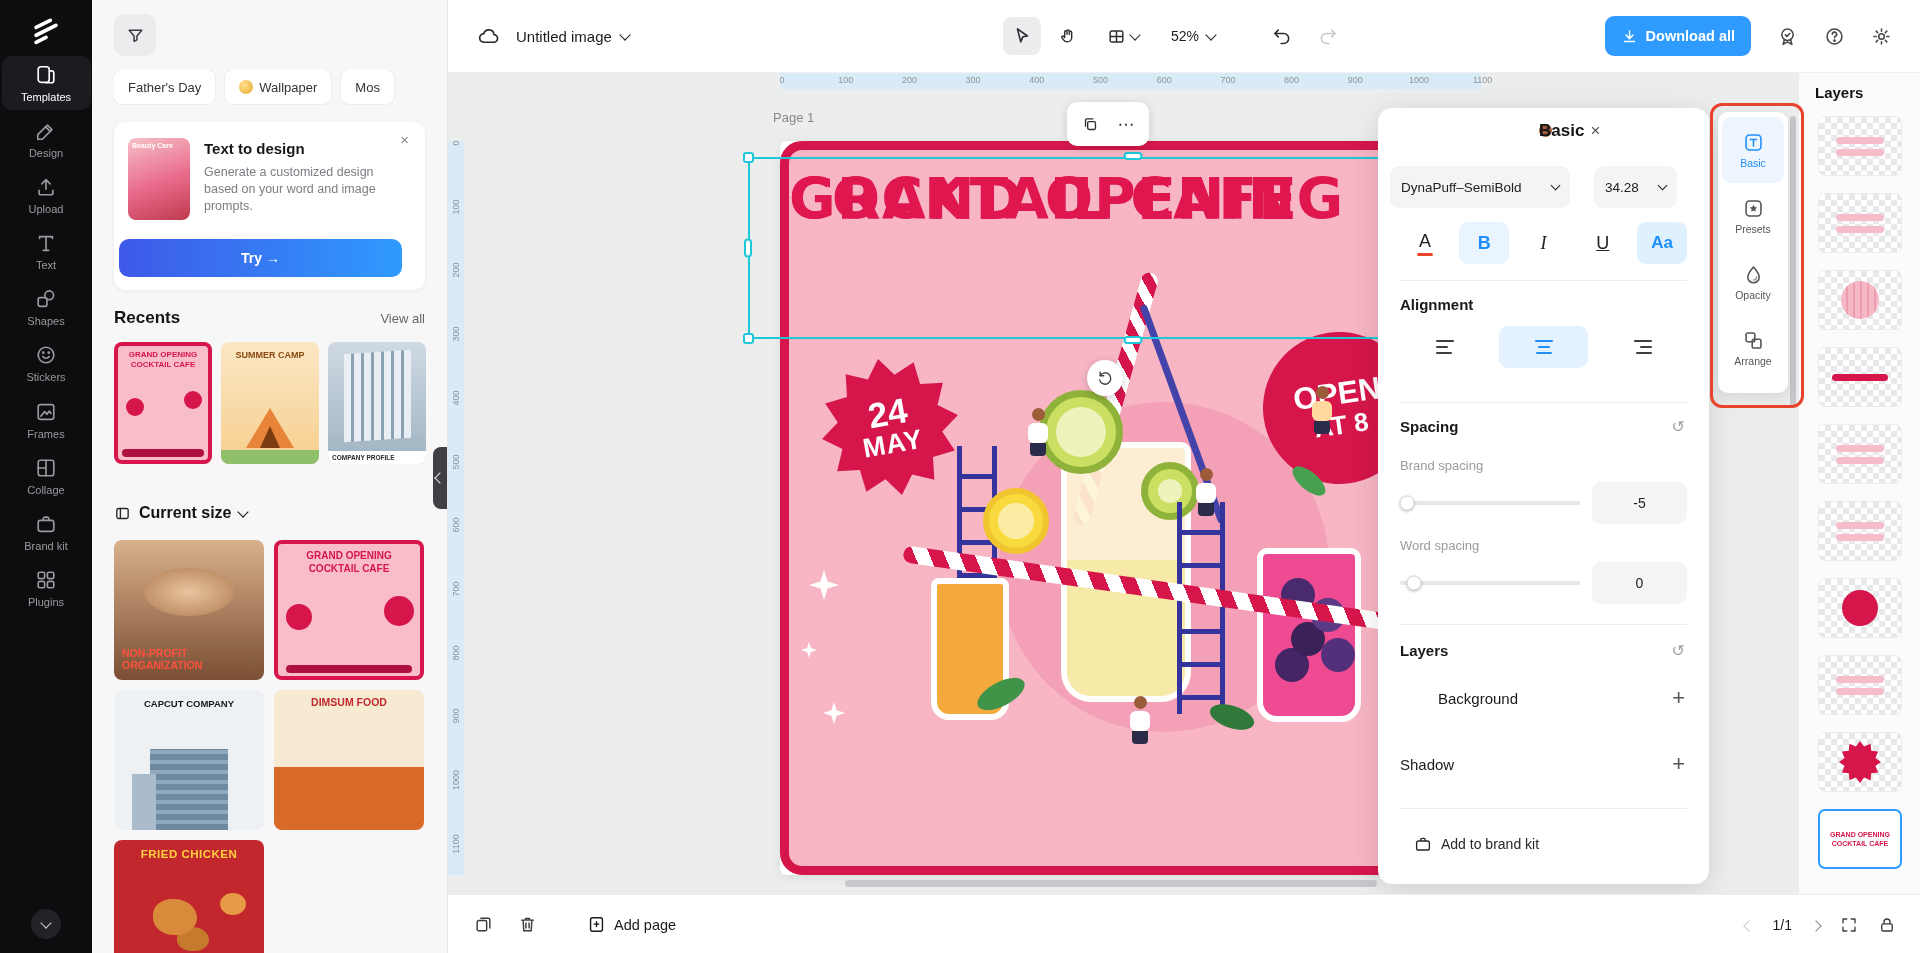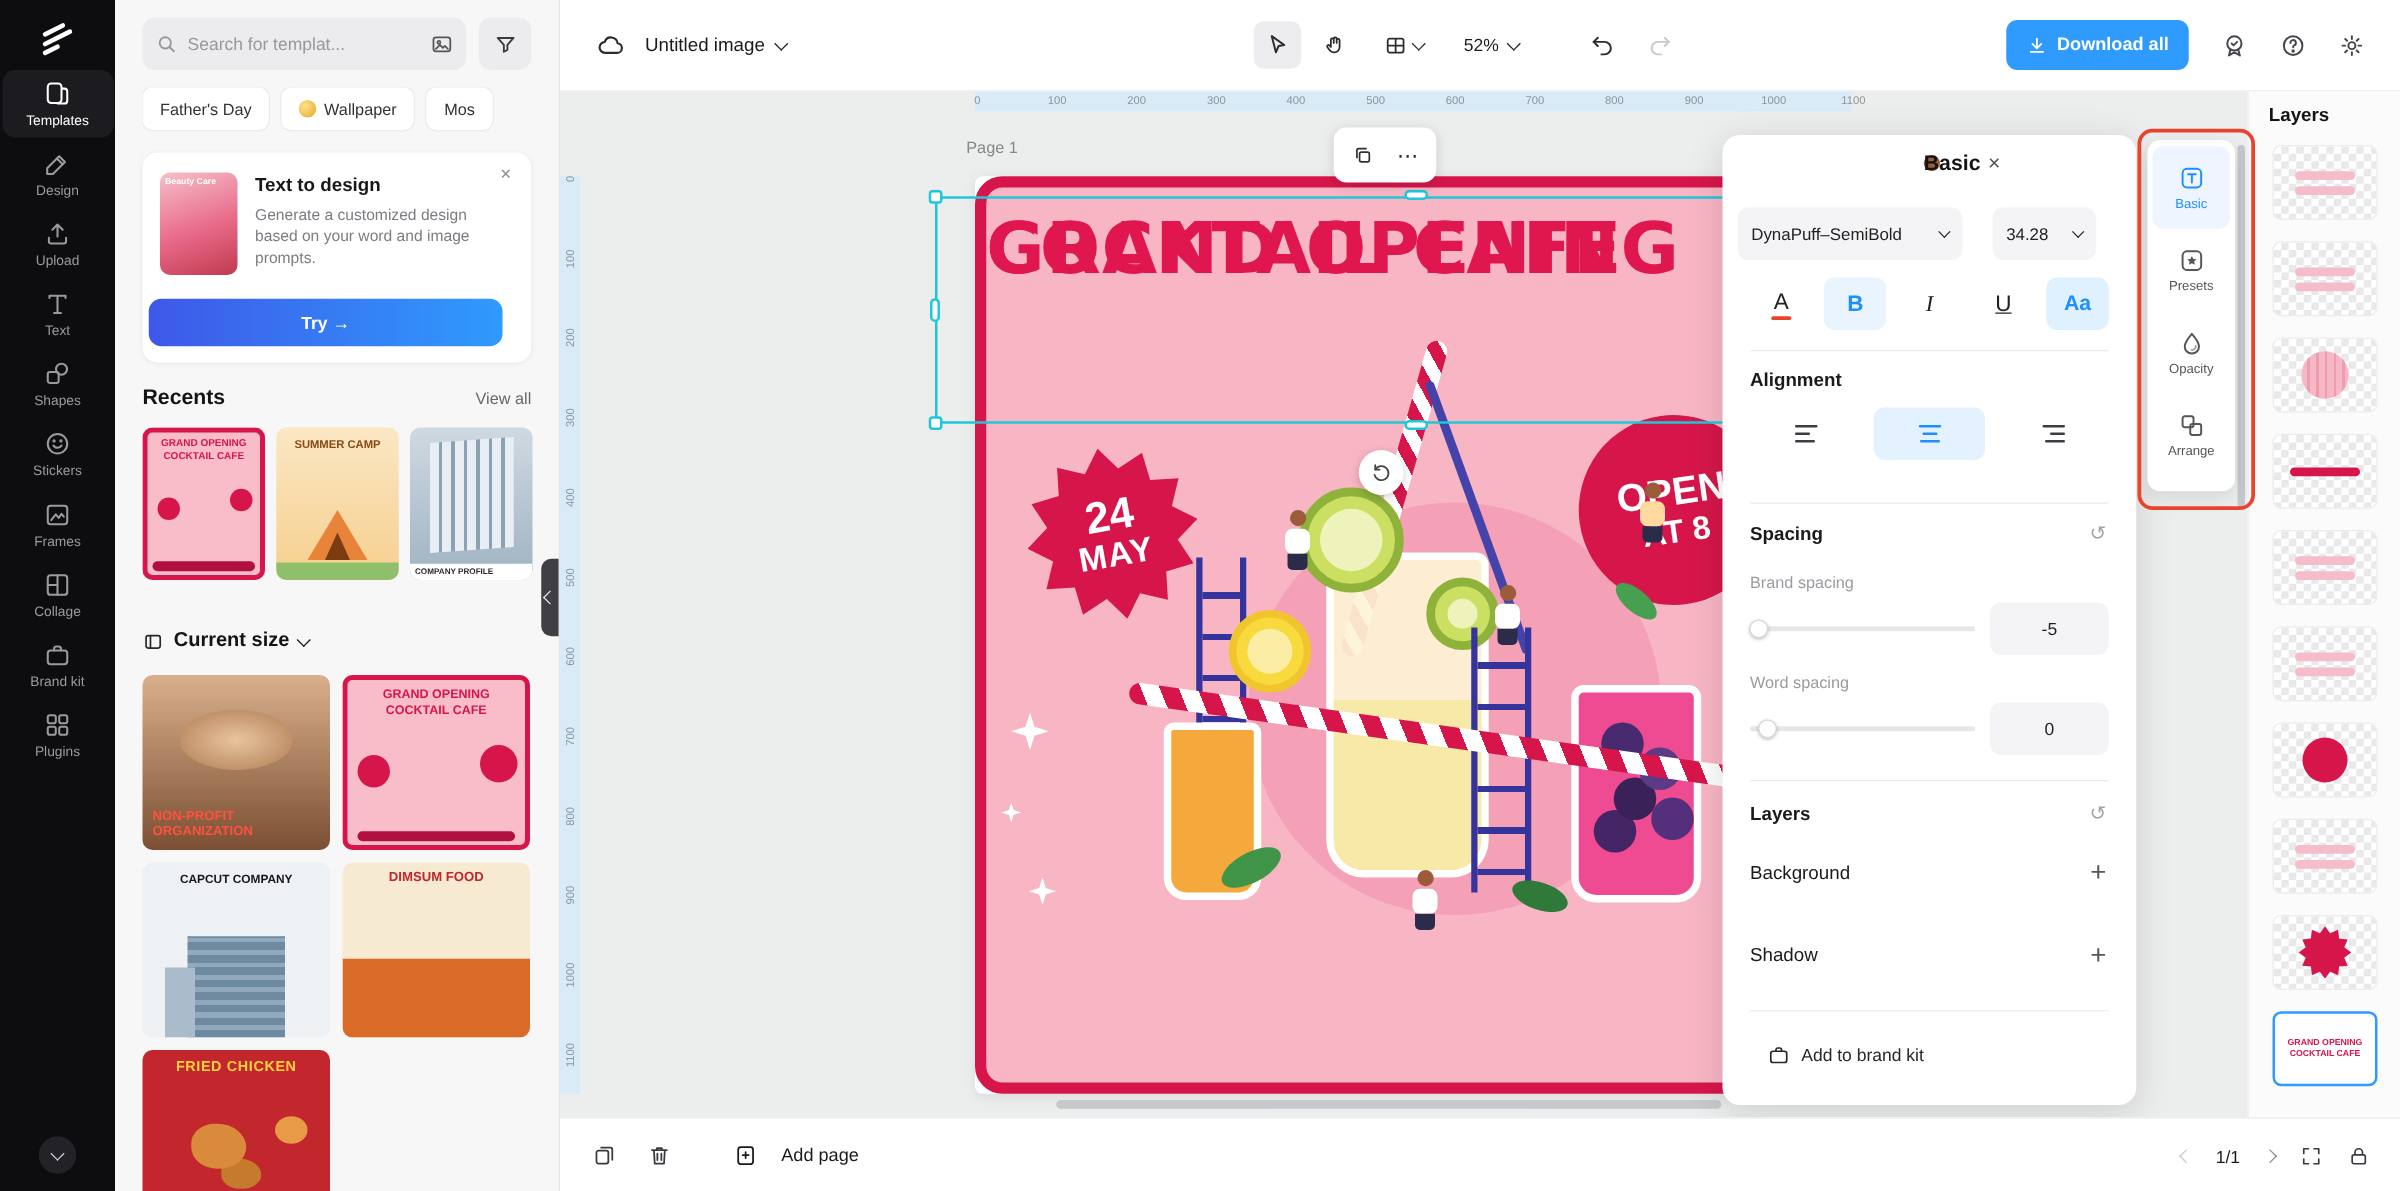--- a/index.html
+++ b/index.html
@@ -275,21 +275,21 @@
   .rtlabel{font-size:10.5px;}
   .annotation{position:absolute;left:1710px;top:103px;width:88px;height:299px;border:3px solid #e8432c;
               border-radius:12px;z-index:43;pointer-events:none;}
 
   
   .bottombar{position:absolute;left:447px;top:894px;width:1473px;height:59px;background:#fff;border-top:1px solid #ededf0;
              z-index:44;display:flex;align-items:center;}
   .bb-btn{width:36px;height:36px;border:none;background:transparent;border-radius:8px;display:flex;align-items:center;
           justify-content:center;color:#3a3a40;}
   .bb-left{display:flex;align-items:center;gap:8px;padding-left:18px;}
-  .addpage{display:flex;align-items:center;gap:19px;font-size:14.5px;color:#1b1b1e;background:none;border:none;margin-left:28px;}
+  .addpage{display:flex;align-items:center;gap:8px;font-size:14.5px;color:#1b1b1e;background:none;border:none;margin-left:28px;}
   .bb-right{margin-left:auto;display:flex;align-items:center;gap:20px;padding-right:24px;color:#3a3a40;}
   .page-ind{font-size:14px;color:#1b1b1e;}
 </style>
 </head>
 <body>
 
 <div class="app">
 
   <aside class="rail">
     <div class="logo">
@@ -394,36 +394,20 @@
           <span class="rlabel">Plugins</span>
         </div>
       </nav>
     <button class="rail-collapse">
         <i class="chev"></i>
       </button>
   </aside>
 
   <section class="panel">
     <div class="search-row">
-      <div class="search-box">
-        <span>
-            <svg width="18" height="18" viewBox="0 0 24 24" fill="none" stroke="currentColor" stroke-width="2" stroke-linecap="round">
-              <circle cx="11" cy="11" r="6"></circle>
-              <path d="M15.5 15.5L20 20"></path>
-            </svg>
-          </span>
-        <span class="ph">Search for templat...</span>
-        <span>
-            <svg width="19" height="19" viewBox="0 0 24 24" fill="none" stroke="#55555b" stroke-width="1.8" stroke-linecap="round" stroke-linejoin="round">
-              <rect x="3.5" y="5" width="17" height="14" rx="2.5"></rect>
-              <circle cx="9" cy="10" r="1.5"></circle>
-              <path d="M6 16.5l4-4 3 3 2-2 3 3"></path>
-            </svg>
-          </span>
-      </div>
       <button class="filter-btn">
           <svg width="19" height="19" viewBox="0 0 24 24" fill="none" stroke="currentColor" stroke-width="1.9" stroke-linejoin="round">
             <path d="M4 5.5h16l-6.2 7v5l-3.6 2v-7Z"></path>
           </svg>
         </button>
     </div>
     <div class="tags" id="tags">
         <button class="chip">
           <span>Father's Day</span>
         </button>
@@ -839,21 +823,21 @@
       <div class="track">
           <span class="knob" style="left:8%;"></span>
         </div>
       <div class="valbox">0</div>
     </div>
     <div class="p-div" style="top:516px;"></div>
     <div class="p-sec" style="top:532px;">
       <span>Layers</span>
       <button class="reset">↺</button>
     </div>
-    <div class="p-row" style="top:578px;">
+    <div class="p-row" style="top:578px;margin-left:38px;">
       <span>Background</span>
       <button class="plus">+</button>
     </div>
     <div class="p-row" style="top:644px;">
       <span>Shadow</span>
       <button class="plus">+</button>
     </div>
     <div class="p-div" style="top:700px;"></div>
     <button class="p-brandkit">
       <span>

